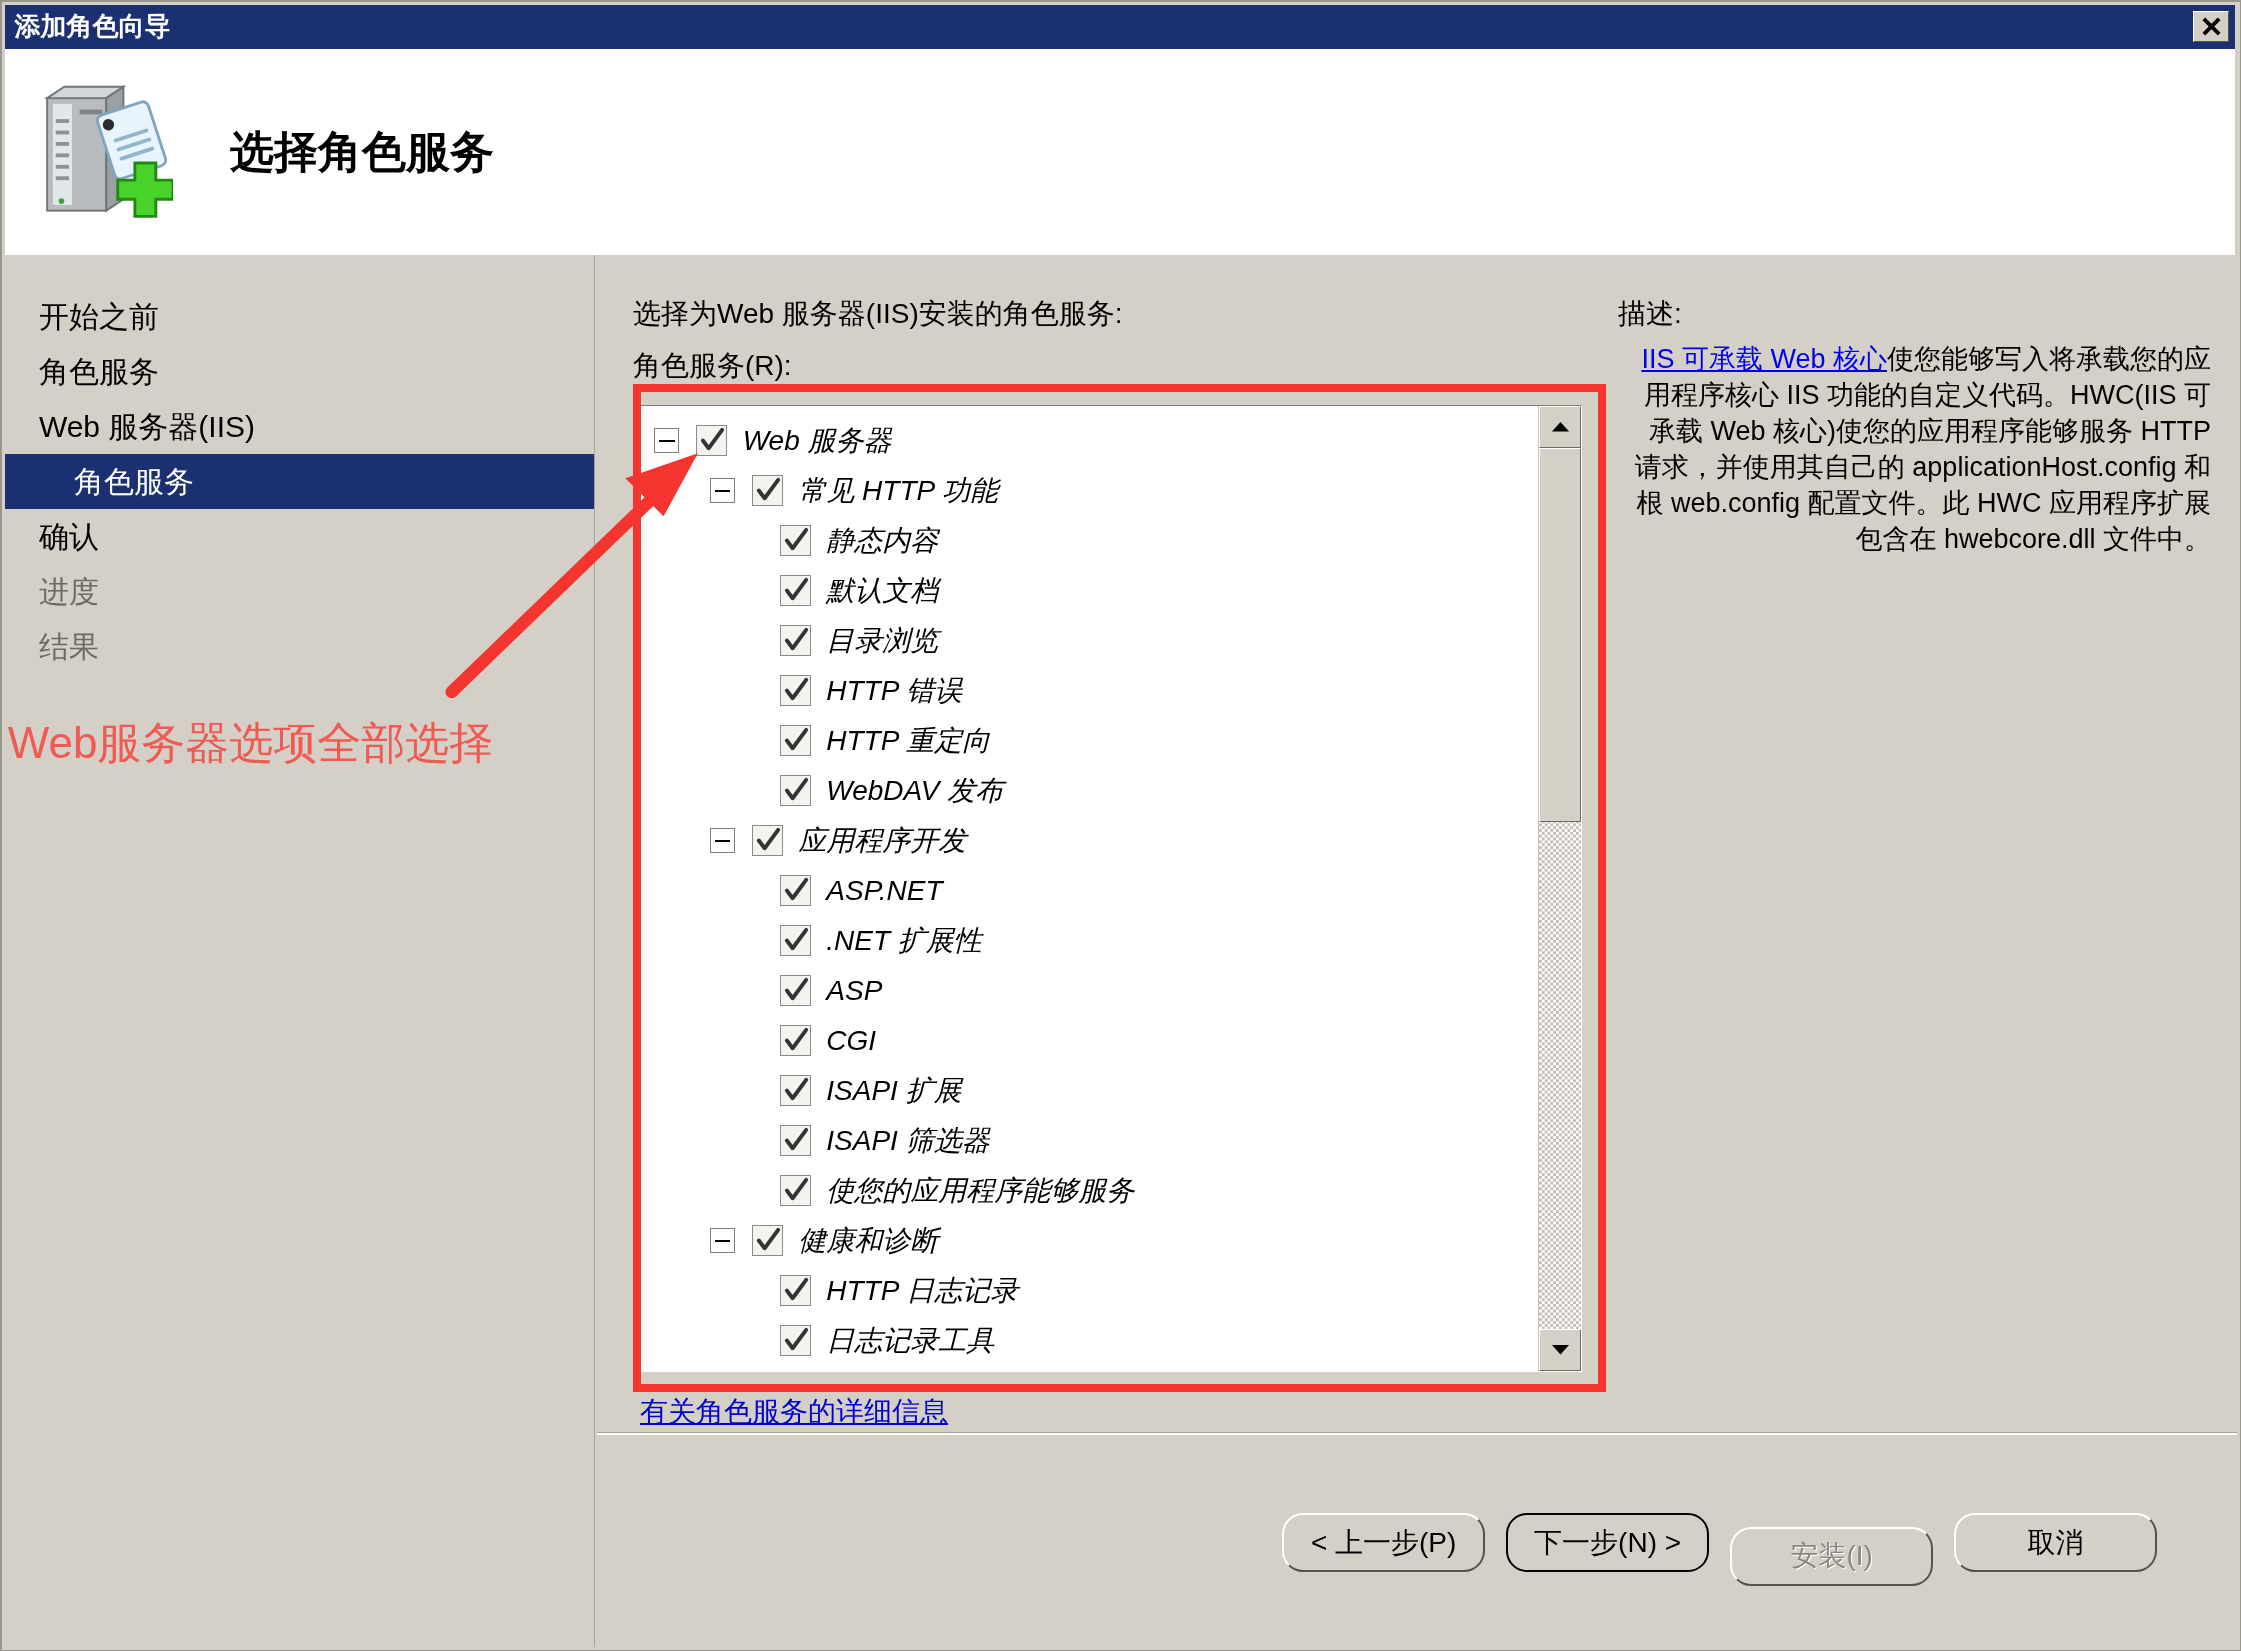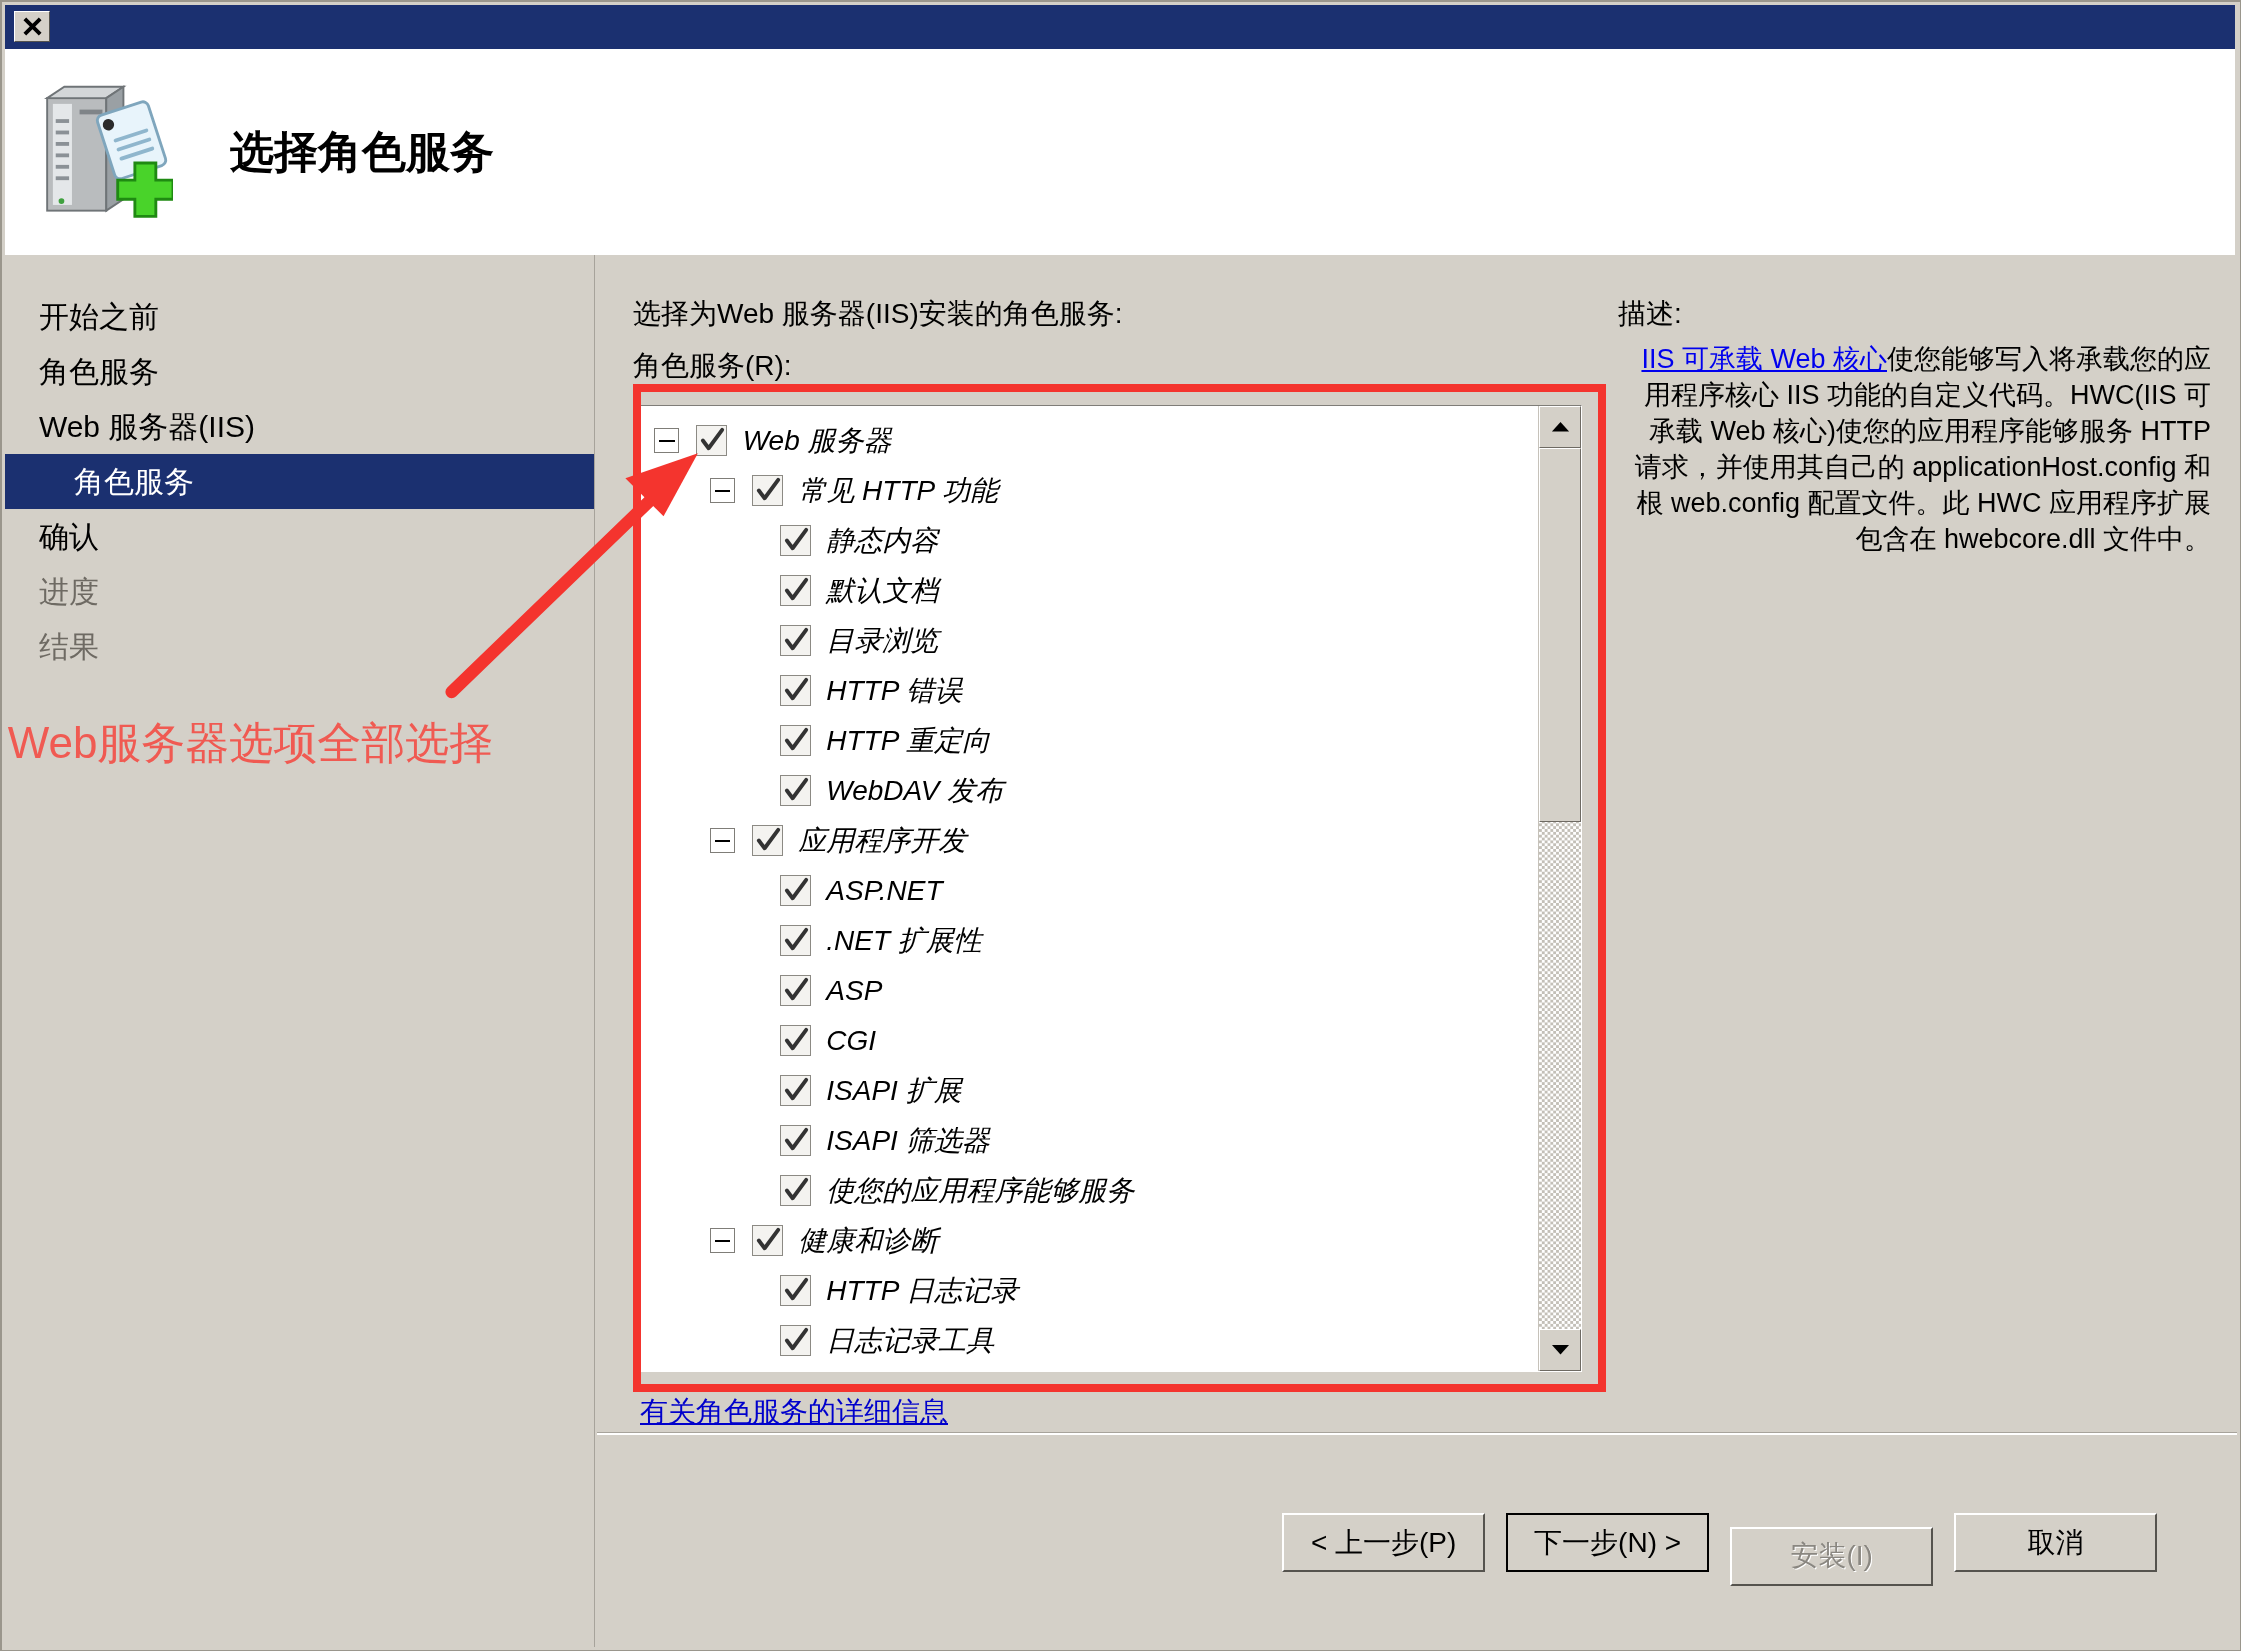--- a/index.html
+++ b/index.html
@@ -306,20 +306,21 @@
     border-right: 2.9px solid #55534e;
     border-bottom: 2.9px solid #55534e;
     font-size: 28px;
     color: #000;
     display: flex;
     align-items: center;
     justify-content: center;
     white-space: nowrap;
     box-sizing: border-box;
     font-family: "Liberation Sans", sans-serif;
+    border-radius: 21px;
   }
   .btn.default {
     border: 2.9px solid #000000;
     box-shadow: inset 0 0 0 2.9px #d4d0c8;
   }
   .btn.disabled { color: #8a8781; text-shadow: 1px 1px 0 #ffffff; margin-top: 27px; }
 
   
   .annot-rect {
     position: absolute;
@@ -347,20 +348,21 @@
     height: 287px;
     pointer-events: none;
   }
 </style>
 </head>
 <body>
 
 <div id="app">
 
   <div class="titlebar">
+    <div class="titlebar-text">添加角色向导</div>
     <div class="close-btn">
       <svg width="23" height="23" viewBox="0 0 24 24">
         <path d="M4 4 L20 20 M20 4 L4 20" stroke="#000" stroke-width="4" fill="none"></path>
       </svg>
     </div>
   </div>
 
   <div class="header">
     <div class="header-icon">
       <svg width="143" height="143" viewBox="0 0 150 150">

